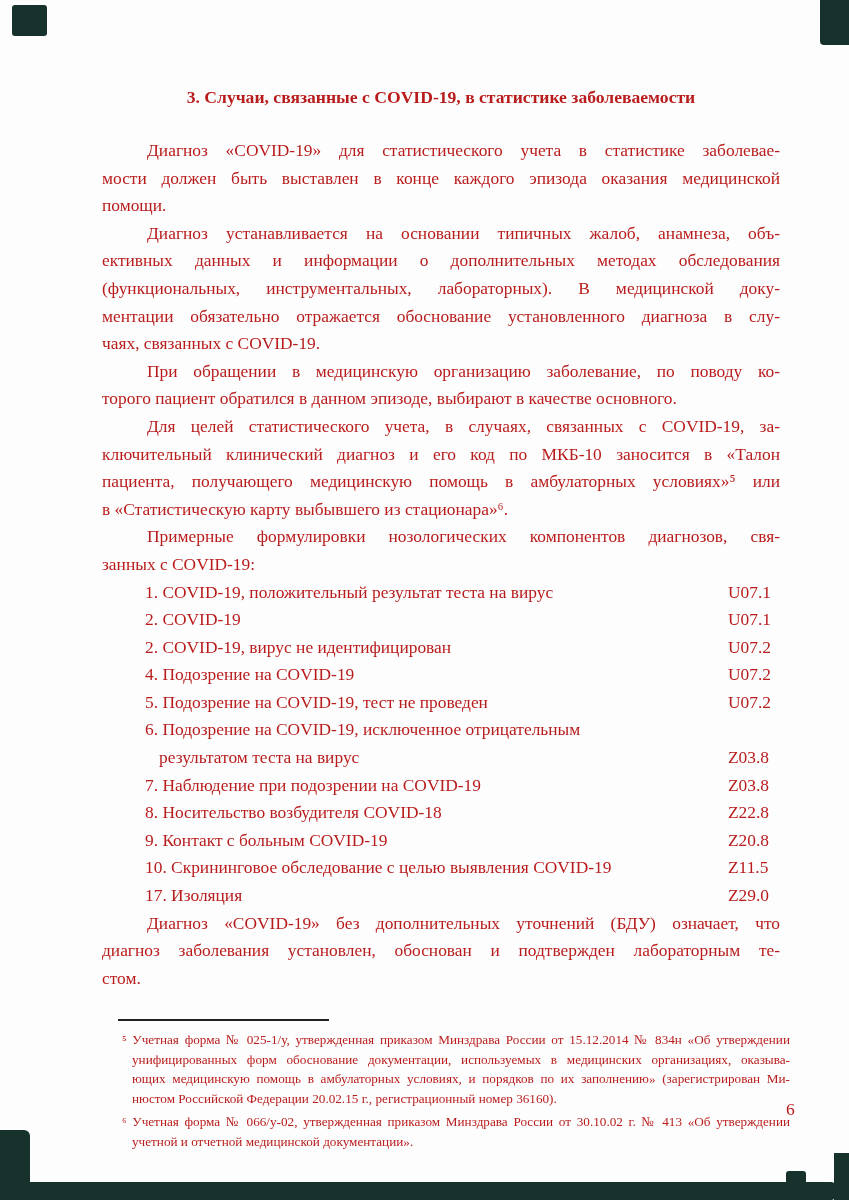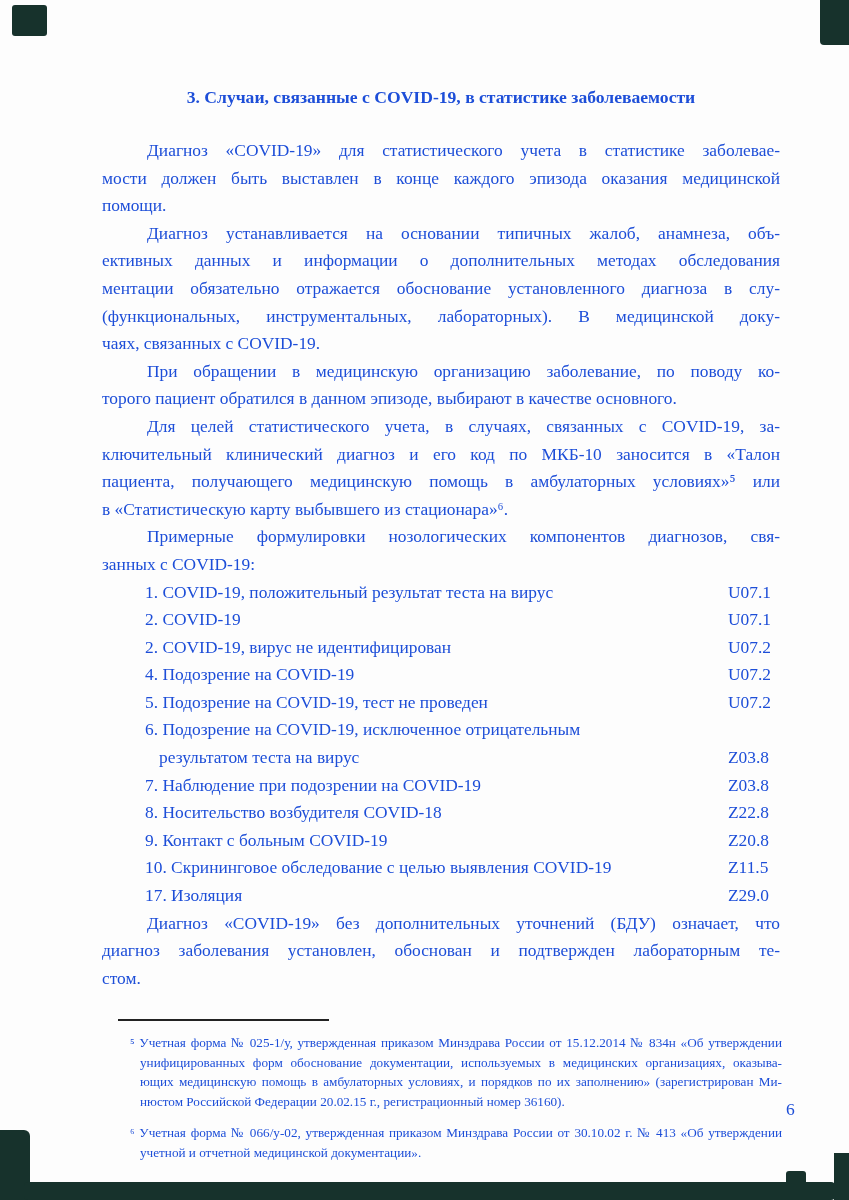--- a/index.html
+++ b/index.html
@@ -3,21 +3,21 @@
 <meta charset="utf-8">
 <style>
   html, body { margin: 0; padding: 0; background: #ffffff; }
   .page {
     position: relative;
     width: 849px;
     height: 1200px;
     background: #fdfdfd;
     overflow: hidden;
     font-family: "Liberation Serif", "DejaVu Serif", serif;
-    color: #1d4ed8;
+    color: #b91c1c;
   }
   .content {
     position: absolute;
     left: 102px;
     top: 83px;
     width: 678px;
   }
   .doc-title {
     font-size: 17.6px;
     font-weight: bold;
@@ -48,21 +48,21 @@
 
   .footnote-area {
     margin-left: 16px;
     width: 676px;
   }
   .footnote-sep {
     width: 211px;
     border-top: 2.5px solid #222222;
     margin: 27px 0 9px 0;
   }
-  .footnote { margin: 12px; }
+  .footnote { margin: 4px; }
   .fnline {
     font-size: 13.2px;
     line-height: 19.5px;
     text-align: justify;
     text-align-last: justify;
     padding-left: 10px;
   }
   .fnline.first { padding-left: 0; }
   .fnline.end { text-align-last: left; }
 
@@ -97,22 +97,22 @@
     <h1 class="doc-title">3. Случаи, связанные с COVID-19, в статистике заболеваемости</h1>
     <div id="body-blocks">
         <div class="paragraph">
           <div class="pline first">Диагноз «COVID-19» для статистического учета в статистике заболевае-</div>
           <div class="pline">мости должен быть выставлен в конце каждого эпизода оказания медицинской</div>
           <div class="pline end">помощи.</div>
         </div>
         <div class="paragraph">
           <div class="pline first">Диагноз устанавливается на основании типичных жалоб, анамнеза, объ-</div>
           <div class="pline">ективных данных и информации о дополнительных методах обследования</div>
+          <div class="pline">(функциональных, инструментальных, лабораторных). В медицинской доку-</div>
           <div class="pline">ментации обязательно отражается обоснование установленного диагноза в слу-</div>
-          <div class="pline">(функциональных, инструментальных, лабораторных). В медицинской доку-</div>
           <div class="pline end">чаях, связанных с COVID-19.</div>
         </div>
         <div class="paragraph">
           <div class="pline first">При обращении в медицинскую организацию заболевание, по поводу ко-</div>
           <div class="pline end">торого пациент обратился в данном эпизоде, выбирают в качестве основного.</div>
         </div>
         <div class="paragraph">
           <div class="pline first">Для целей статистического учета, в случаях, связанных с COVID-19, за-</div>
           <div class="pline">ключительный клинический диагноз и его код по МКБ-10 заносится в «Талон</div>
           <div class="pline">пациента, получающего медицинскую помощь в амбулаторных условиях»⁵ или</div>

